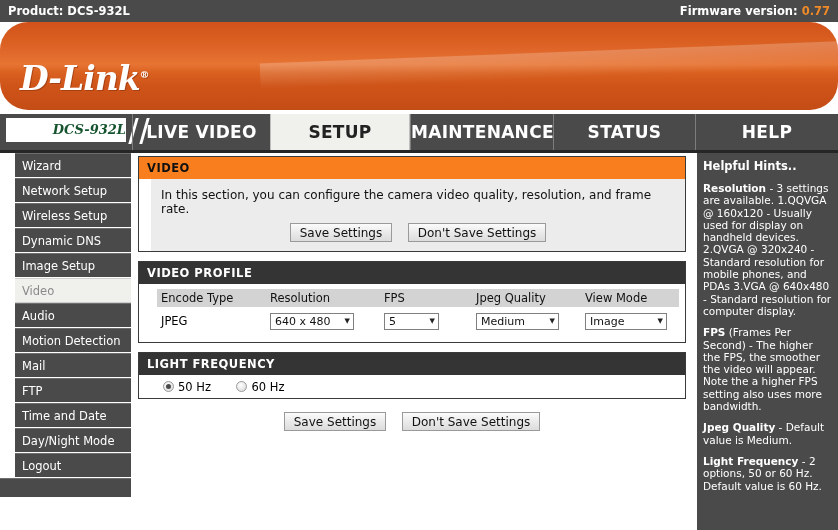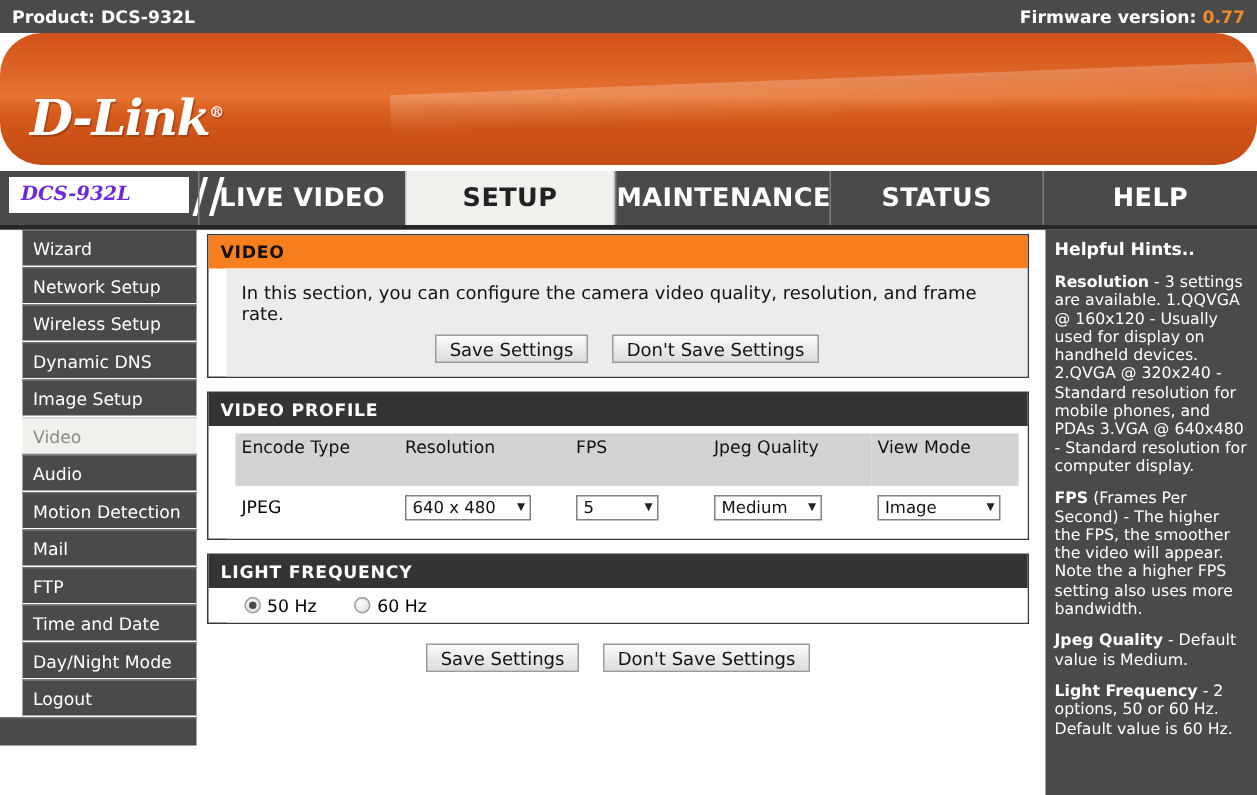--- a/index.html
+++ b/index.html
@@ -95,29 +95,30 @@
     left: 0; top: 114px;
     width: 838px; height: 36px;
     background: #4a4a4a;
     border-bottom: 3px solid #262626;
   }
   .model-tab {
     position: absolute;
     left: 6px; top: 4px;
     width: 120px; height: 24px;
     background: #ffffff;
-    color: #6d28d9;
+    color: #14532d;
     font-family: "DejaVu Serif", "Liberation Serif", serif;
     font-style: italic;
     font-weight: bold;
     font-size: 13px;
     line-height: 24px;
     padding-left: 8px;
     box-sizing: border-box;
     overflow: hidden;
+    text-align: right;
   }
   .slashes {
     position: absolute;
     left: 128px; top: 4px;
     width: 34px; height: 26px;
   }
   .slashes i {
     position: absolute;
     top: 0;
     width: 3px; height: 26px;
@@ -252,21 +253,21 @@
     border-collapse: collapse;
     table-layout: fixed;
   }
   table.vp th {
     background: #d3d3d3;
     color: #111;
     font-size: 11.5px;
     font-weight: normal;
     text-align: left;
     height: 18px;
-    padding: 0 0 17px 4px;
+    padding: 0 0 0 4px;
   }
   table.vp td {
     font-size: 11.5px;
     height: 28px;
     padding: 0 0 0 4px;
     vertical-align: middle;
   }
   .sel {
     display: inline-flex;
     align-items: center;
@@ -282,21 +283,21 @@
     white-space: nowrap;
   }
   .sel .arw {
     font-size: 7px;
     line-height: 1;
     margin-left: 6px;
     color: #222;
   }
   .sel.w-res { width: 84px; }
   .sel.w-fps { width: 55px; }
-  .sel.w-jq  { width: 72px; }
+  .sel.w-jq  { width: 83px; }
   .sel.w-vm  { width: 82px; }
 
   
   .radio-row {
     padding: 5px 0 4px 12px;
   }
   .radio-opt {
     display: inline-block;
     margin-right: 22px;
     font-size: 11.5px;

